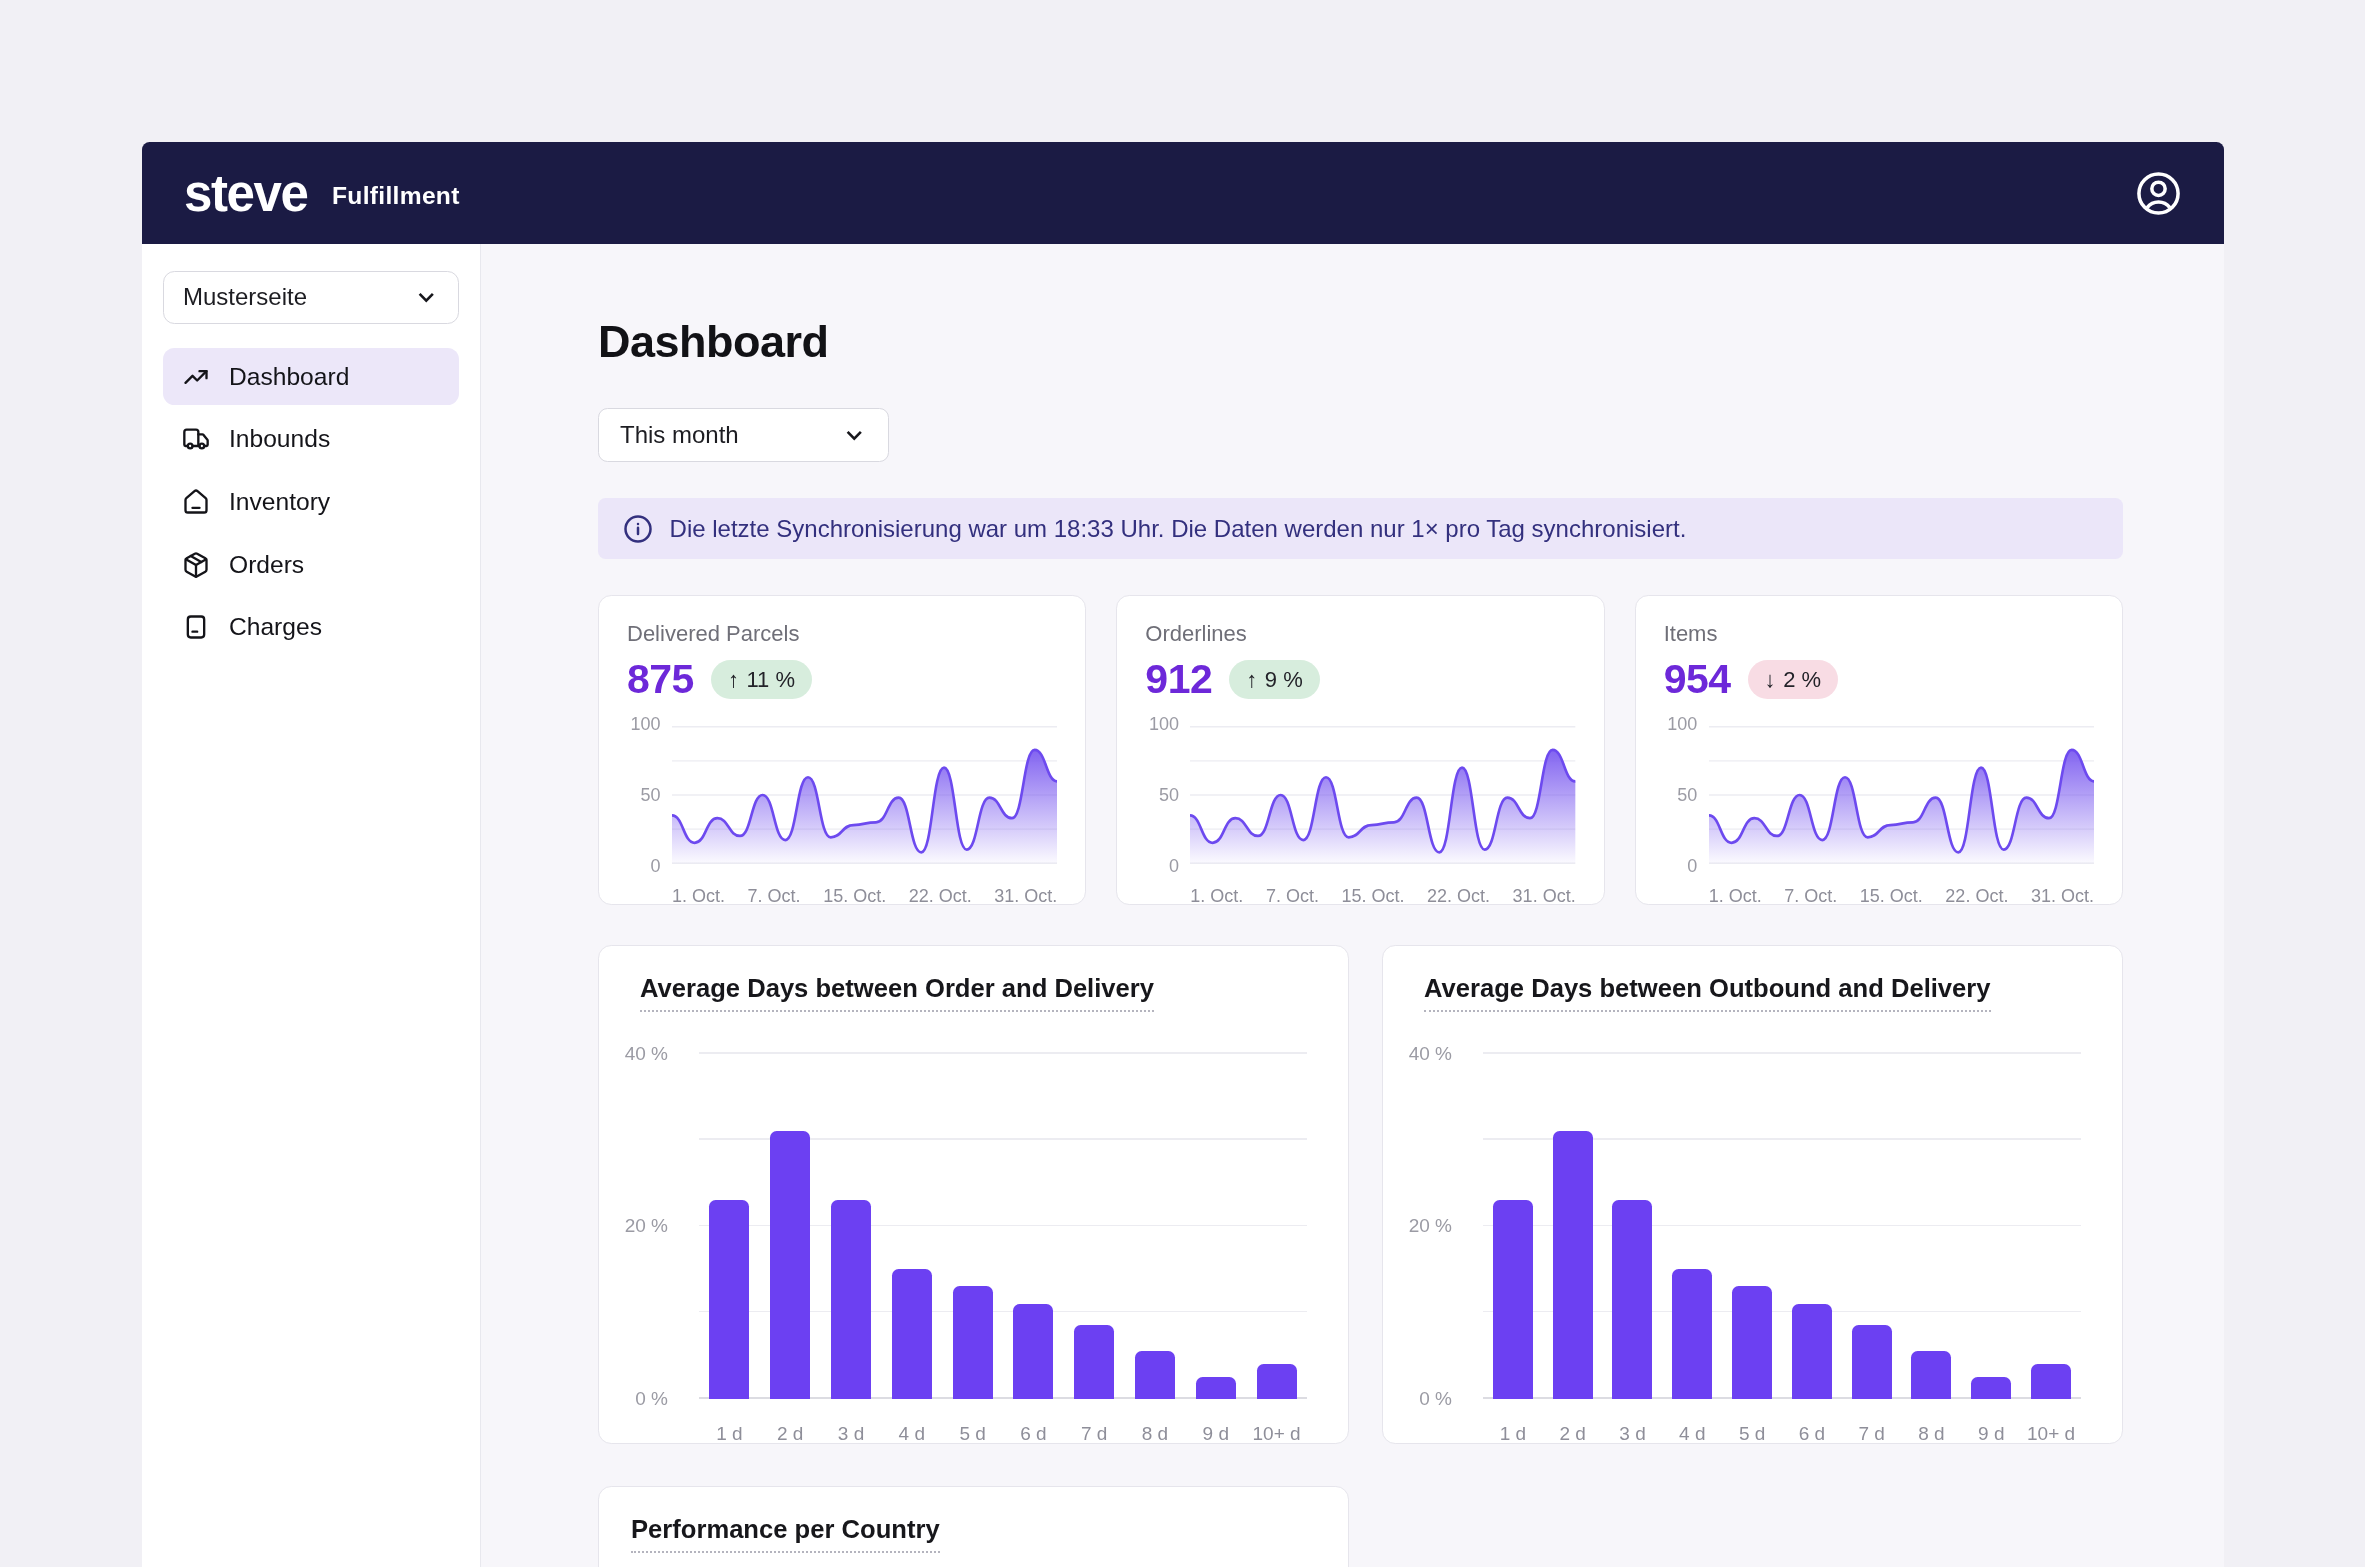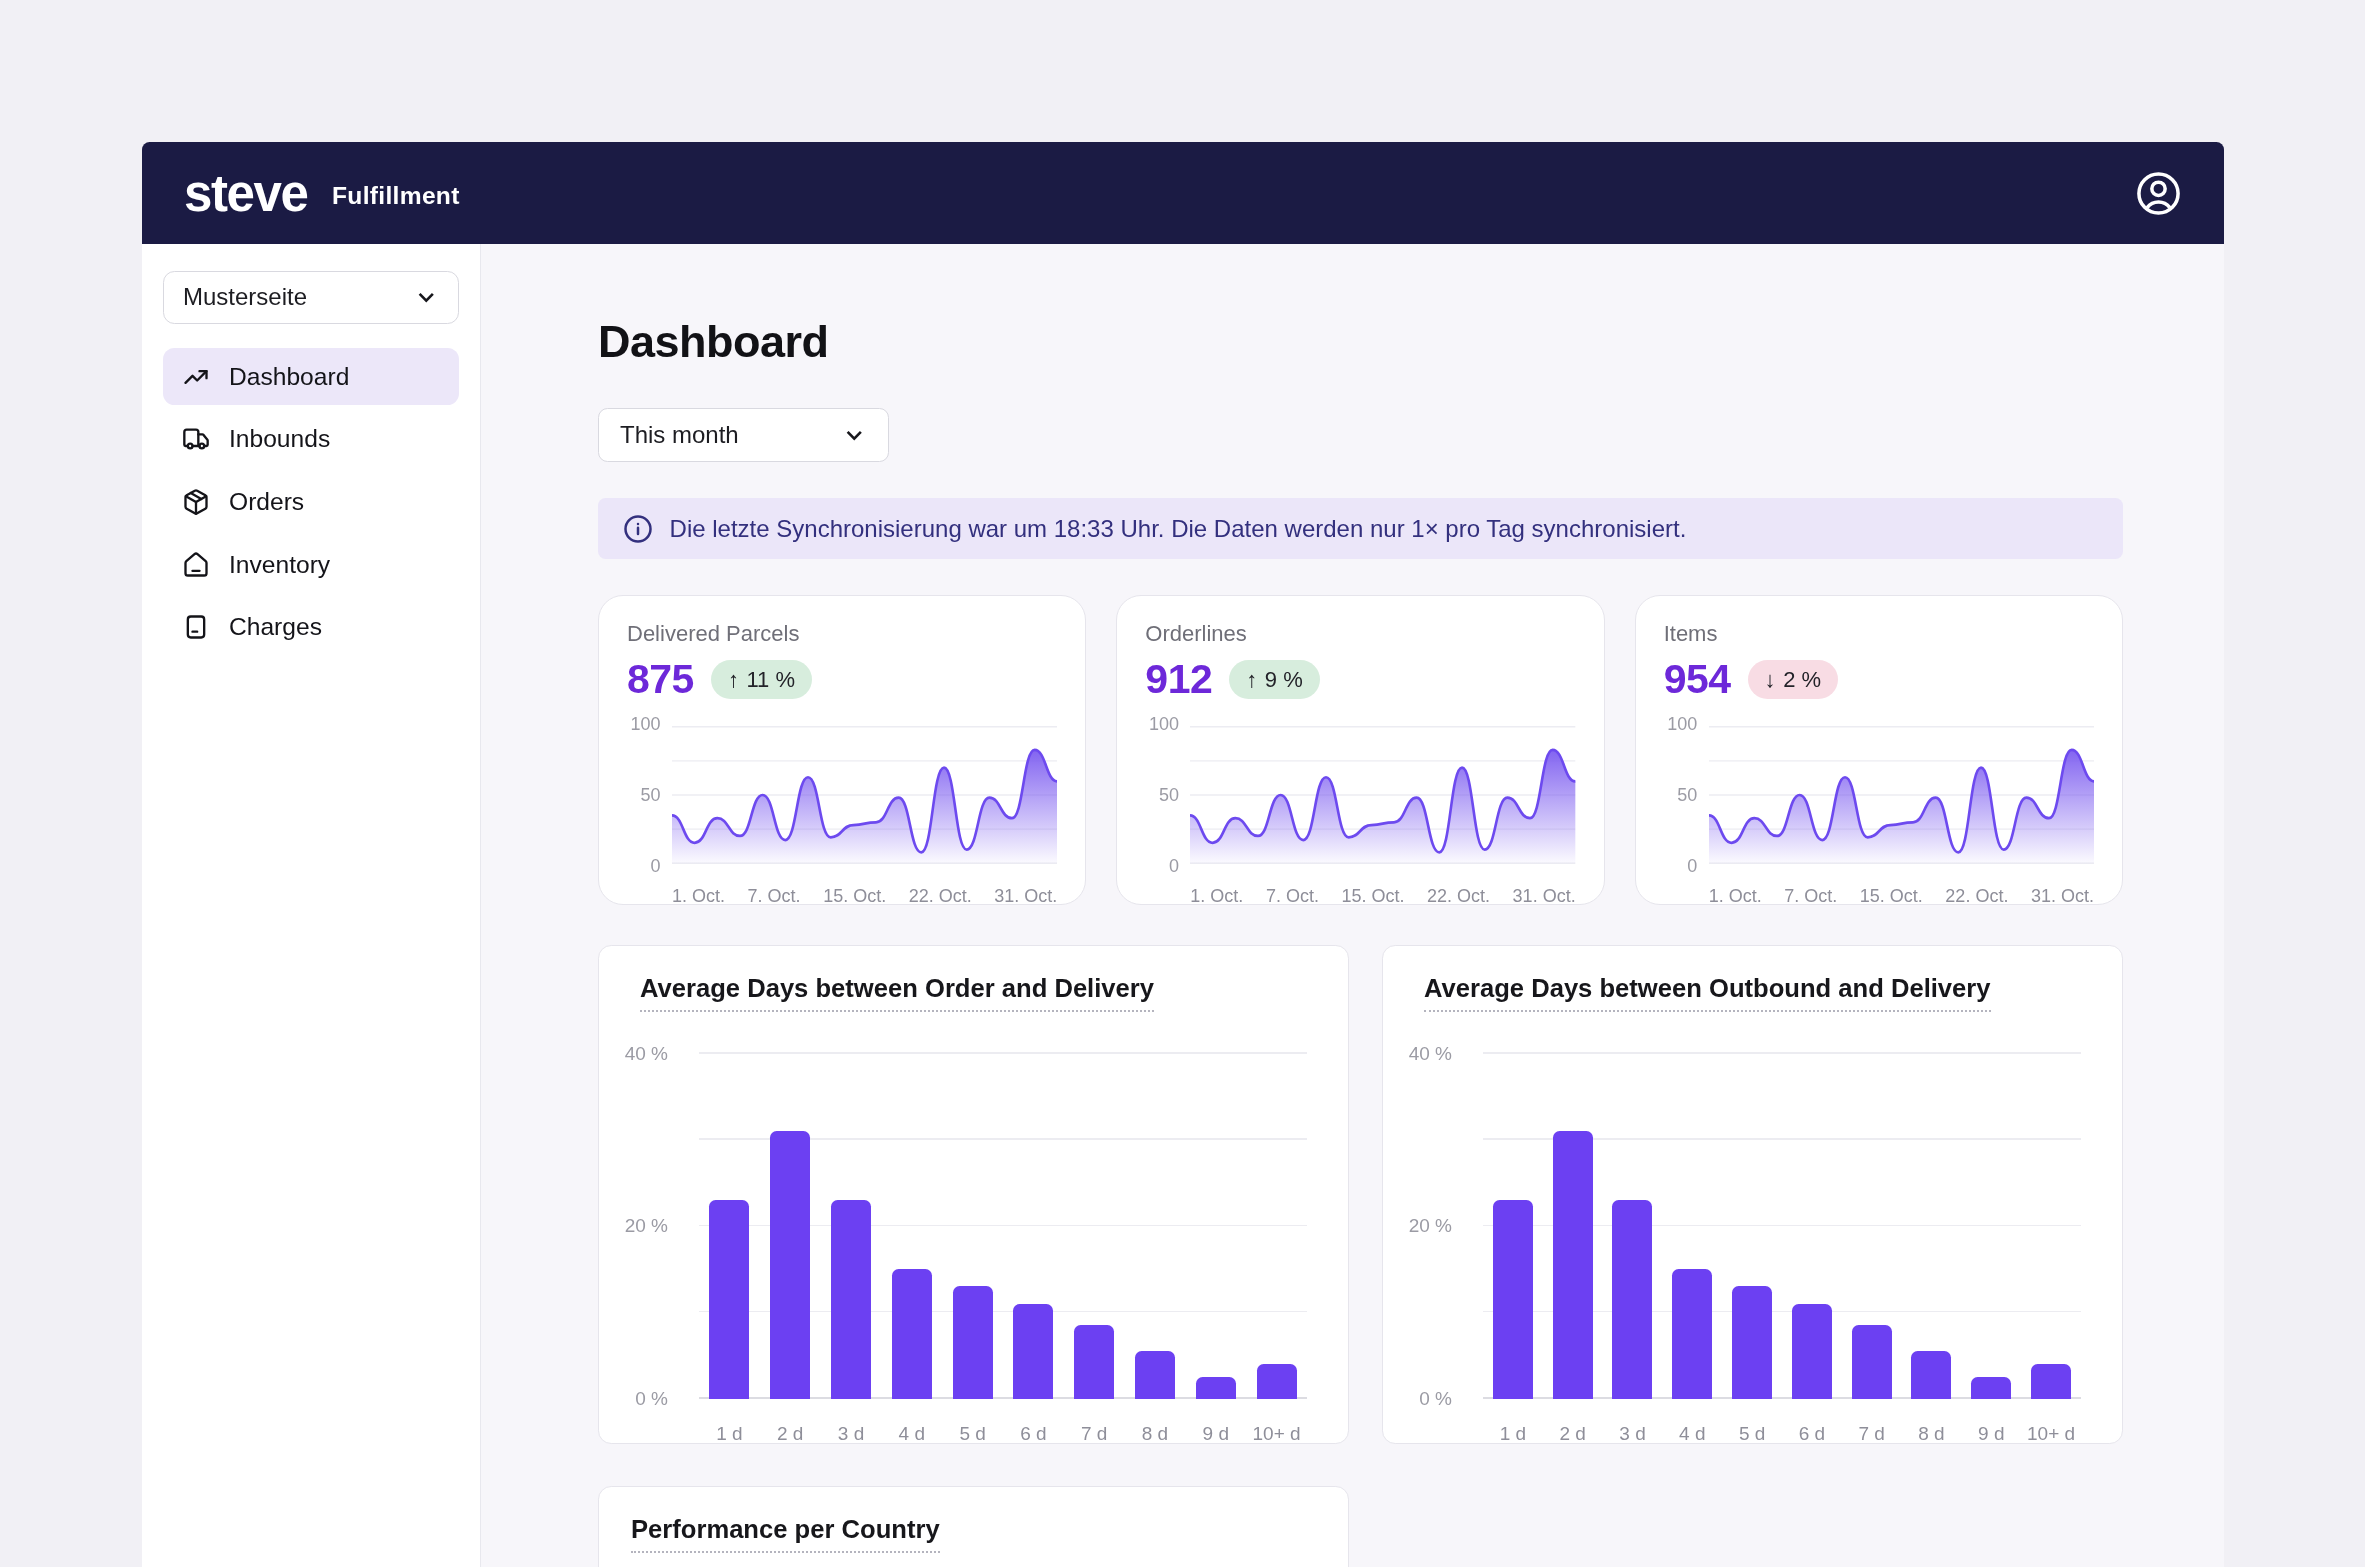--- a/index.html
+++ b/index.html
@@ -60,21 +60,21 @@
     display:flex; align-items:center; gap:17px; padding:0 24.6px;
     color:var(--banner-text,#33307e); font-size:24px;
   }
   .info-ic { width:30px; height:30px; flex:0 0 30px; }
   .info-ic svg { width:100%; height:100%; stroke:var(--banner-text,#33307e); stroke-width:2; fill:none; stroke-linecap:round; }
   
   .kpi-row { margin-top:36px; display:grid; grid-template-columns:repeat(3,1fr); gap:30px; }
   .card {
     background:#fff; border:1.4px solid #e6e5ec; border-radius:13.2px;
   }
-  .kpi-card { height:310px; padding:24.6px 28px 17px;border-radius:25px; }
+  .kpi-card { height:310px; padding:24.6px 28px 17px; }
   .kpi-label { font-size:22px; color:#6f6f78; }
   .kpi-value-row { margin-top:9.5px; display:flex; align-items:center; gap:17px; }
   .kpi-value { font-size:41px; font-weight:700; color:#6d28d9; letter-spacing:-0.5px; }
   .badge {
     display:inline-flex; align-items:center; gap:7.6px; border-radius:945px;
     padding:6.6px 17px; font-size:22px; color:#232329; font-weight:500;
   }
   .badge.up   { background:var(--badge-up-bg,#d7eddd); }
   .badge.down { background:var(--badge-down-bg,#f8dce4); }
   .kpi-chart { margin-top:21px; display:flex; }
@@ -143,33 +143,33 @@
                 <path d="M14 18V6a2 2 0 0 0-2-2H4a2 2 0 0 0-2 2v11a1 1 0 0 0 1 1h2"></path>
                 <path d="M15 18H9"></path>
                 <path d="M19 18h2a1 1 0 0 0 1-1v-3.65a1 1 0 0 0-.22-.62l-3.48-4.35A1 1 0 0 0 17.52 8H14"></path>
                 <circle cx="17" cy="18" r="2"></circle>
                 <circle cx="7" cy="18" r="2"></circle>
               </svg></span>
             <span>Inbounds</span>
           </div>
           <div class="nav-item">
             <span class="nav-icon"><svg viewBox="0 0 24 24">
+                <path d="M3 10.2a2 2 0 0 1 .71-1.53l7-6a2 2 0 0 1 2.58 0l7 6A2 2 0 0 1 21 10.2V19a2 2 0 0 1-2 2H5a2 2 0 0 1-2-2z"></path>
+                <path d="M9 17h6"></path>
+              </svg></span>
+            <span>Inventory</span>
+          </div>
+          <div class="nav-item">
+            <span class="nav-icon"><svg viewBox="0 0 24 24">
                 <path d="m7.5 4.27 9 5.15"></path>
                 <path d="M21 8a2 2 0 0 0-1-1.73l-7-4a2 2 0 0 0-2 0l-7 4A2 2 0 0 0 3 8v8a2 2 0 0 0 1 1.73l7 4a2 2 0 0 0 2 0l7-4A2 2 0 0 0 21 16Z"></path>
                 <path d="m3.3 7 8.7 5 8.7-5"></path>
                 <path d="M12 22V12"></path>
               </svg></span>
             <span>Orders</span>
-          </div>
-          <div class="nav-item">
-            <span class="nav-icon"><svg viewBox="0 0 24 24">
-                <path d="M3 10.2a2 2 0 0 1 .71-1.53l7-6a2 2 0 0 1 2.58 0l7 6A2 2 0 0 1 21 10.2V19a2 2 0 0 1-2 2H5a2 2 0 0 1-2-2z"></path>
-                <path d="M9 17h6"></path>
-              </svg></span>
-            <span>Inventory</span>
           </div>
           <div class="nav-item">
             <span class="nav-icon"><svg viewBox="0 0 24 24">
                 <rect x="5" y="3" width="14" height="18" rx="2.5"></rect>
                 <path d="M9 16h4"></path>
               </svg></span>
             <span>Charges</span>
           </div>
         </nav>
     </aside>

